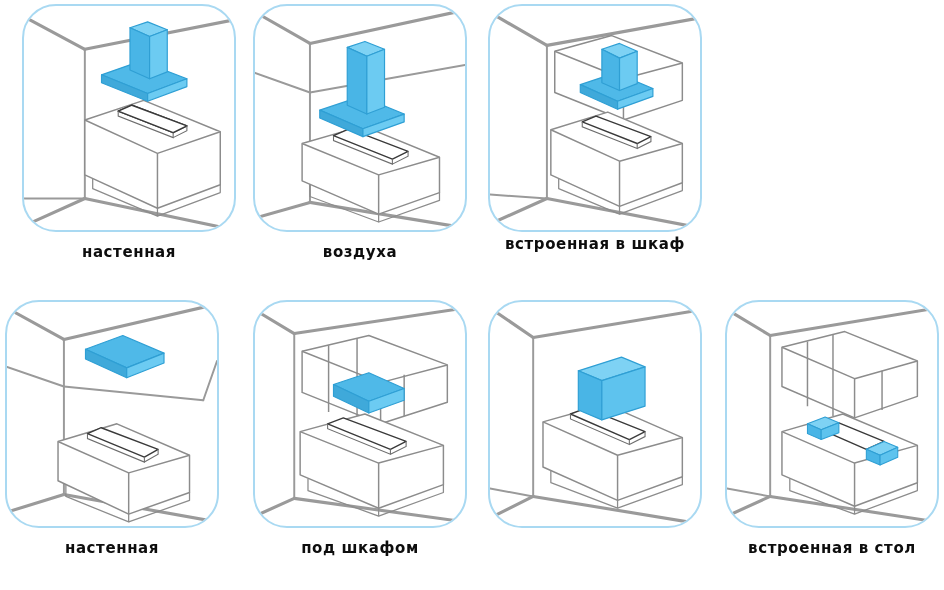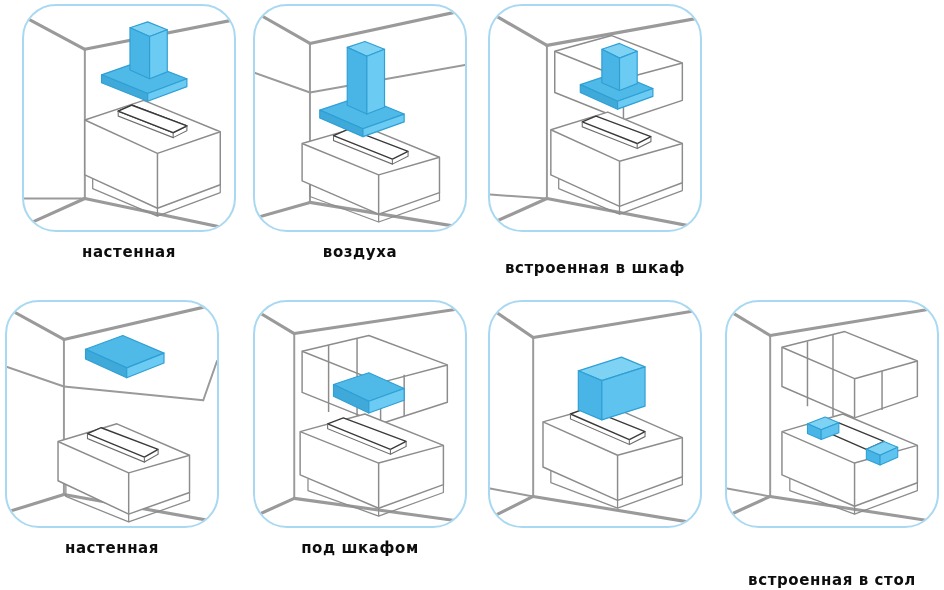--- a/index.html
+++ b/index.html
@@ -179,21 +179,21 @@
         <g stroke-linejoin="round">
           <path d="M92 80 L128 68 L166 84 L130 97 Z" fill="#4fb9e8" stroke="#2f9fd4" stroke-width="1.2"></path>
           <path d="M92 80 L92 88 L130 105 L130 97 Z" fill="#3fa9da" stroke="#2f9fd4" stroke-width="1.2"></path>
           <path d="M130 97 L130 105 L166 92 L166 84 Z" fill="#6ccbf2" stroke="#2f9fd4" stroke-width="1.2"></path>
           <path d="M114 44 L132 38 L150 46 L132 53 Z" fill="#7ed2f4" stroke="#2f9fd4" stroke-width="1.2"></path>
           <path d="M114 44 L114 78 L132 86 L132 53 Z" fill="#49b5e6" stroke="#2f9fd4" stroke-width="1.2"></path>
           <path d="M132 53 L132 86 L150 79 L150 46 Z" fill="#6ccbf2" stroke="#2f9fd4" stroke-width="1.2"></path>
         </g>
       </svg>
     </div>
-    <div class="caption" style="top:256px;text-align:right;">встроенная в шкаф</div>
+    <div class="caption" style="top:232px;text-align:right;">встроенная в шкаф</div>
   </div>
 
   <div class="cell" style="left:5px; top:300px; width:214px;">
     <div class="card" style="width:214px;height:228px;">
       <svg viewBox="0 0 214 228">
         <g stroke="#9a9a9a" stroke-width="3.2" fill="none" stroke-linecap="round">
           <path d="M0 6 L58 38"></path>
           <path d="M58 38 L214 2"></path>
         </g>
         <g stroke="#9a9a9a" stroke-width="2" fill="none" stroke-linecap="round">
@@ -368,16 +368,16 @@
         <g stroke-linejoin="round">
           <path d="M82 124 L96 130 L114 123 L100 117 Z" fill="#7ed2f4" stroke="#2f9fd4" stroke-width="1.1"></path>
           <path d="M82 124 L82 134 L96 140 L96 130 Z" fill="#49b5e6" stroke="#2f9fd4" stroke-width="1.1"></path>
           <path d="M96 130 L96 140 L114 133 L114 123 Z" fill="#5ec3ee" stroke="#2f9fd4" stroke-width="1.1"></path>
           <path d="M142 150 L156 156 L174 148 L160 142 Z" fill="#7ed2f4" stroke="#2f9fd4" stroke-width="1.1"></path>
           <path d="M142 150 L142 160 L156 166 L156 156 Z" fill="#49b5e6" stroke="#2f9fd4" stroke-width="1.1"></path>
           <path d="M156 156 L156 166 L174 158 L174 148 Z" fill="#5ec3ee" stroke="#2f9fd4" stroke-width="1.1"></path>
         </g>
       </svg>
     </div>
-    <div class="caption" style="top:240px;margin-top:32px;">встроенная в стол</div>
+    <div class="caption" style="top:240px;">встроенная в стол</div>
   </div>
 
 </div>
 
 </body></html>

